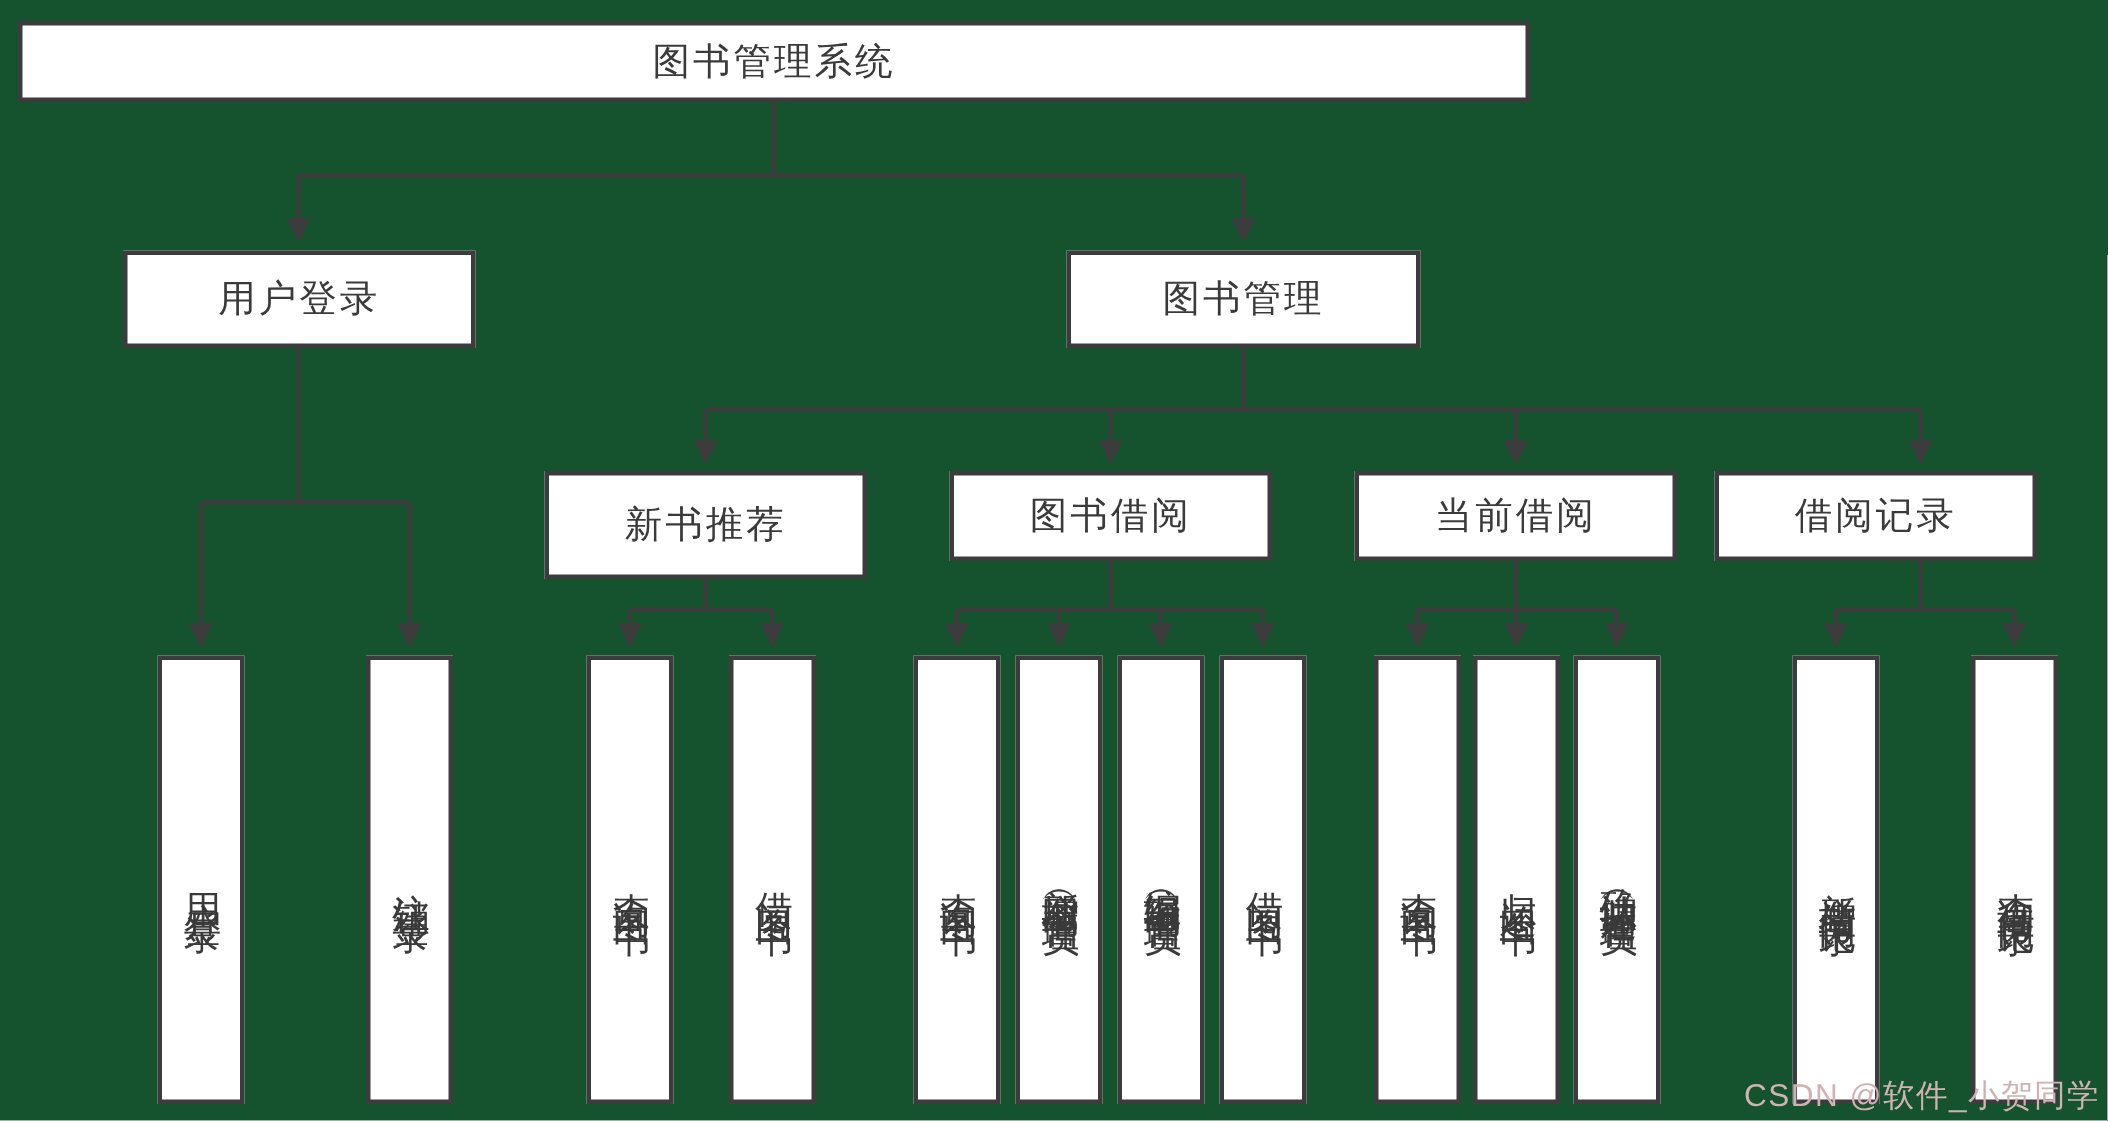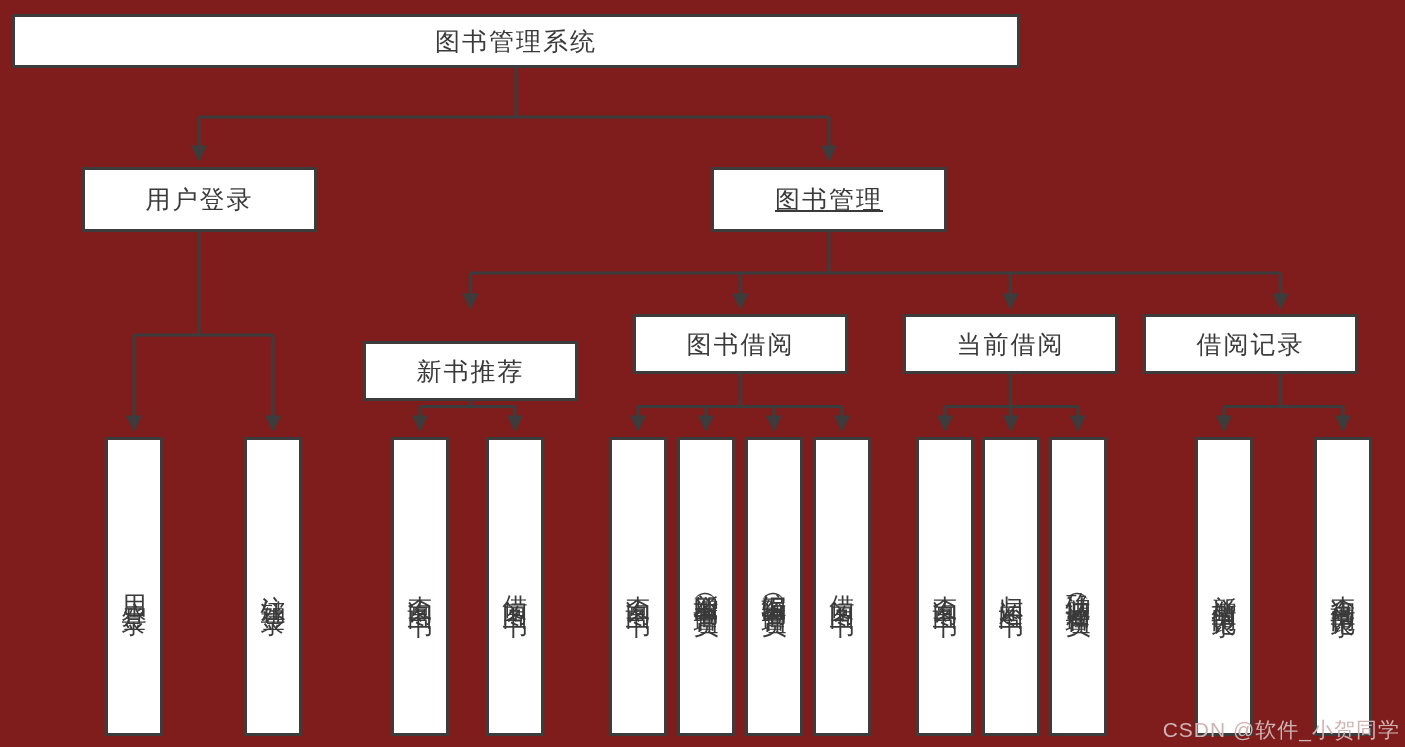--- a/index.html
+++ b/index.html
@@ -1,17 +1,17 @@
 <!DOCTYPE html>
 <html><head>
 <meta charset="utf-8">
 <style>
   html,body { margin:0; padding:0; background:#ffffff; }
   .canvas {
-    position:relative; width:1405px; height:747px; background:#7f1d1d;
+    position:relative; width:1405px; height:747px; background:#14532d;
     font-family:"Liberation Sans","DejaVu Sans",sans-serif; overflow:hidden;
     color:#3a3a3a;
   }
   svg.wires { position:absolute; left:0; top:0; width:1405px; height:747px; }
   svg.wires path, svg.wires line { stroke:#3c3c3c; stroke-width:3; fill:none; }
   .box {
     position:absolute; box-sizing:border-box;
     border:3px solid #3c3c3c; background:#ffffff;
     display:flex; align-items:center; justify-content:center;
     line-height:1;
@@ -67,23 +67,23 @@
     <line x1="945" y1="406.5" x2="945" y2="430" marker-end="url(#arr)"></line>
     <line x1="1011" y1="406.5" x2="1011" y2="430" marker-end="url(#arr)"></line>
     <line x1="1078" y1="406.5" x2="1078" y2="430" marker-end="url(#arr)"></line>
     <line x1="1224" y1="406.5" x2="1224" y2="430" marker-end="url(#arr)"></line>
     <line x1="1343" y1="406.5" x2="1343" y2="430" marker-end="url(#arr)"></line>
   </svg>
 
   <div class="box h-box" style="left:12px; top:14px; width:1008px; height:54px;">图书管理系统</div>
 
   <div class="box h-box" style="left:82px; top:167px; width:235px; height:65px;">用户登录</div>
-  <div class="box h-box" style="left:711px; top:167px; width:236px; height:65px;text-decoration:underline;">图书管理</div>
+  <div class="box h-box" style="left:711px; top:167px; width:236px; height:65px;">图书管理</div>
 
-  <div class="box h-box" style="left:363px; top:314px; width:215px; height:60px;margin-top:27px;">新书推荐</div>
+  <div class="box h-box" style="left:363px; top:314px; width:215px; height:72px;">新书推荐</div>
   <div class="box h-box" style="left:903px; top:314px; width:215px; height:60px;">当前借阅</div>
   <div class="box h-box" style="left:633px; top:314px; width:215px; height:60px;">图书借阅</div>
   <div class="box h-box" style="left:1143px; top:314px; width:215px; height:60px;">借阅记录</div>
 
   <div class="box v-box" style="left:105px; top:437px; width:58px; height:299px;">用户登录</div>
   <div class="box v-box" style="left:244px; top:437px; width:58px; height:299px;">注销登录</div>
 
   <div class="box v-box" style="left:391px; top:437px; width:58px; height:299px;">查询图书</div>
   <div class="box v-box" style="left:486px; top:437px; width:58px; height:299px;">借阅图书</div>
 

